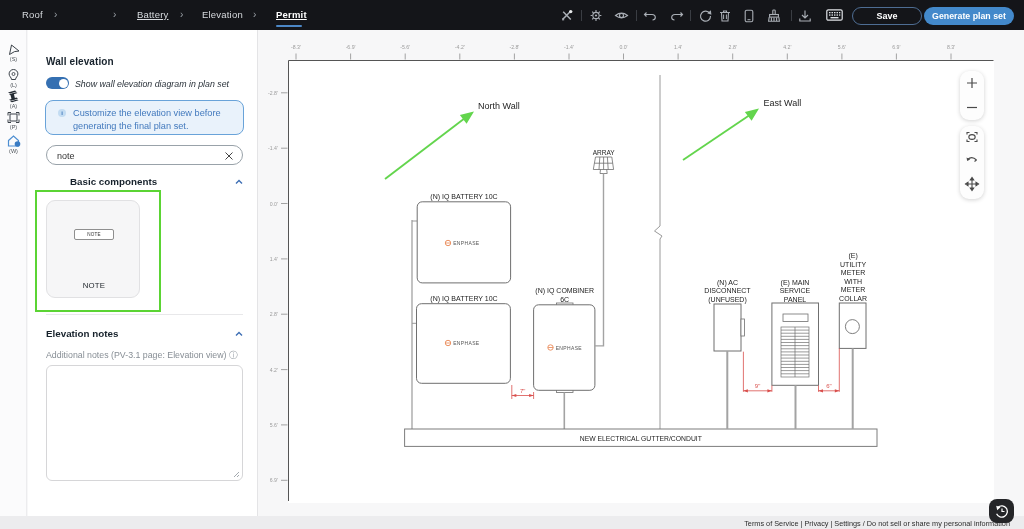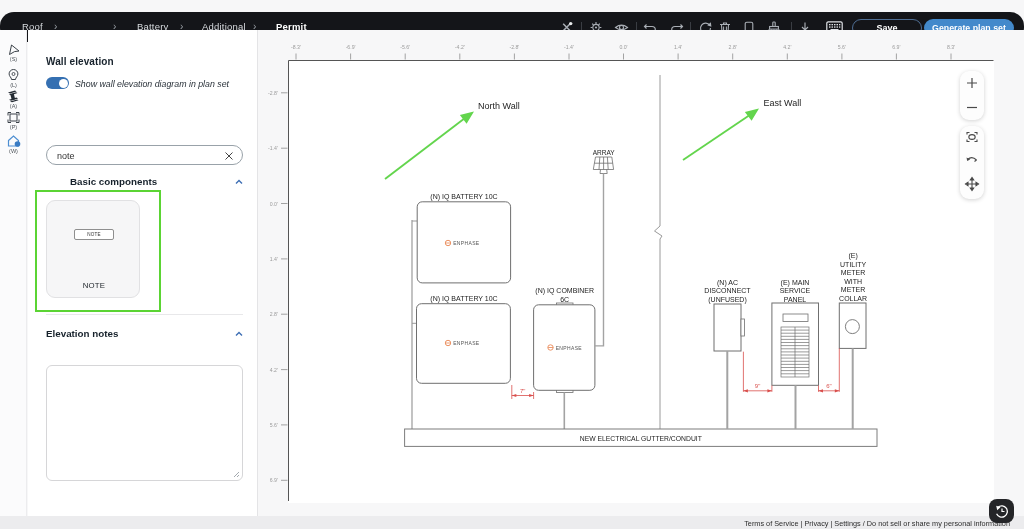--- a/index.html
+++ b/index.html
@@ -1,20 +1,20 @@
 <!DOCTYPE html>
 <html><head>
 <meta charset="utf-8">
 <style>
   * { margin:0; padding:0; box-sizing:border-box; }
   html,body { width:1024px; height:529px; overflow:hidden; }
   body { font-family:"Liberation Sans", sans-serif; position:relative; background:#f7f7f8; }
 
   
-  #topbar { position:absolute; left:0; top:12px; width:1024px; height:30px; background:#141519;border-radius:14px; }
+  #topbar { position:absolute; left:0; top:0; width:1024px; height:30px; background:#141519; }
   .crumb { position:absolute; top:0; height:30px; line-height:30px; color:#d7dade; font-size:9.5px; letter-spacing:.2px; }
   .sep { color:#9aa0a7; font-size:10px; }
   #permit-underline { position:absolute; left:276px; top:25px; width:26px; height:2px; background:#4c87c6; border-radius:1px; }
   .tbicon { position:absolute; top:9px; }
   .tbsep { position:absolute; top:10px; width:1px; height:11px; background:#3a3d43; }
   #savebtn { position:absolute; left:852px; top:7px; width:70px; height:18px; border:1px solid #4e6d93; border-radius:9.5px; color:#fff; font-size:9px; font-weight:bold; text-align:center; line-height:16px; }
   #genbtn { position:absolute; left:924px; top:7px; width:90px; height:18px; background:#4389cb; border-radius:9.5px; color:#fff; font-size:8.8px; font-weight:bold; text-align:center; line-height:18px; }
 
   
   #strip { position:absolute; left:0; top:30px; width:27px; height:486px; background:#fbfbfc; border-right:1px solid #ececee; }
@@ -60,21 +60,21 @@
 </head>
 <body>
 
 <div id="topbar">
   <span class="crumb" style="left:22px;">Roof</span>
   <span class="crumb sep" style="left:54px;">›</span>
   <span class="crumb" style="left:80px;margin-top:36px;">Solar</span>
   <span class="crumb sep" style="left:113px;">›</span>
   <span class="crumb" style="left:137px;text-decoration:underline;">Battery</span>
   <span class="crumb sep" style="left:180px;">›</span>
-  <span class="crumb" style="left:202px;">Additional</span>
+  <span class="crumb" style="left:202px;">Elevation</span>
   <span class="crumb sep" style="left:253px;">›</span>
   <span class="crumb" style="left:276px; color:#ffffff; font-weight:bold;text-decoration:underline;">Permit</span>
   <div id="permit-underline"></div>
   <div id="tbicons">
     <svg class="tbicon" style="left:560px;" width="14" height="13" viewBox="0 0 14 13">
       <path d="M3.2 2.8 L10.8 10.6 M10.4 2.4 L2.8 10.2" stroke="#a9aeb5" stroke-width="1.5"></path>
       <circle cx="10.7" cy="2.6" r="1.7" fill="#e8eaec"></circle>
       <path d="M2.6 9.4 L2.8 10.9 L4.2 10.8" stroke="#a9aeb5" stroke-width="1.1" fill="none"></path>
     </svg>
     <div class="tbsep" style="left:581px;"></div>
@@ -174,40 +174,45 @@
   </svg>
   <div class="strlabel" style="top:118px;">(W)</div>
 </div>
 
 <div id="panel">
   <h1>Wall elevation</h1>
   <div id="toggle">
       <div class="knob"></div>
     </div>
   <div id="toggle-label">Show wall elevation diagram in plan set</div>
+  <div id="infobox">
+    <div class="ic">i</div>
+    <div class="tx">Customize the elevation view before<br>generating the final plan set.</div>
+  </div>
   <div id="search">
     <span class="q">note</span>
     <svg width="10" height="10" viewBox="0 0 10 10">
         <path d="M1.5 1.5 L8.5 8.5 M8.5 1.5 L1.5 8.5" stroke="#444" stroke-width="1"></path>
       </svg>
   </div>
   <div class="h2" style="top:146px;margin-left:24px;">Basic components</div>
   <svg class="chev" style="top:147px;" viewBox="0 0 10 10">
       <path d="M2 6.5 L5 3.5 L8 6.5" stroke="#3d6eb4" stroke-width="1.4" fill="none"></path>
     </svg>
   <div id="divider"></div>
   <div id="card">
     <div id="mini-note">NOTE</div>
     <div class="cap">NOTE</div>
   </div>
   <div id="greenbox"></div>
   <div class="h2" style="top:298px;">Elevation notes</div>
   <svg class="chev" style="top:299px;" viewBox="0 0 10 10">
       <path d="M2 6.5 L5 3.5 L8 6.5" stroke="#3d6eb4" stroke-width="1.4" fill="none"></path>
     </svg>
+  <div id="addl">Additional notes (PV-3.1 page: Elevation view) <span style="color:#9aa1a8;">ⓘ</span></div>
   <div id="ta">
     <svg style="position:absolute;right:2px;bottom:2px;" width="7" height="7" viewBox="0 0 7 7">
       <path d="M6 1 L1 6 M6 4 L4 6" stroke="#9aa0a6" stroke-width="0.9"></path>
     </svg>
   </div>
 </div>
 
 <div id="canvas">
   <div id="sheet"></div>
   <svg id="diagram" width="766" height="486" viewBox="0 0 766 486" style="position:absolute;left:0;top:0;" font-family="Liberation Sans, sans-serif">

